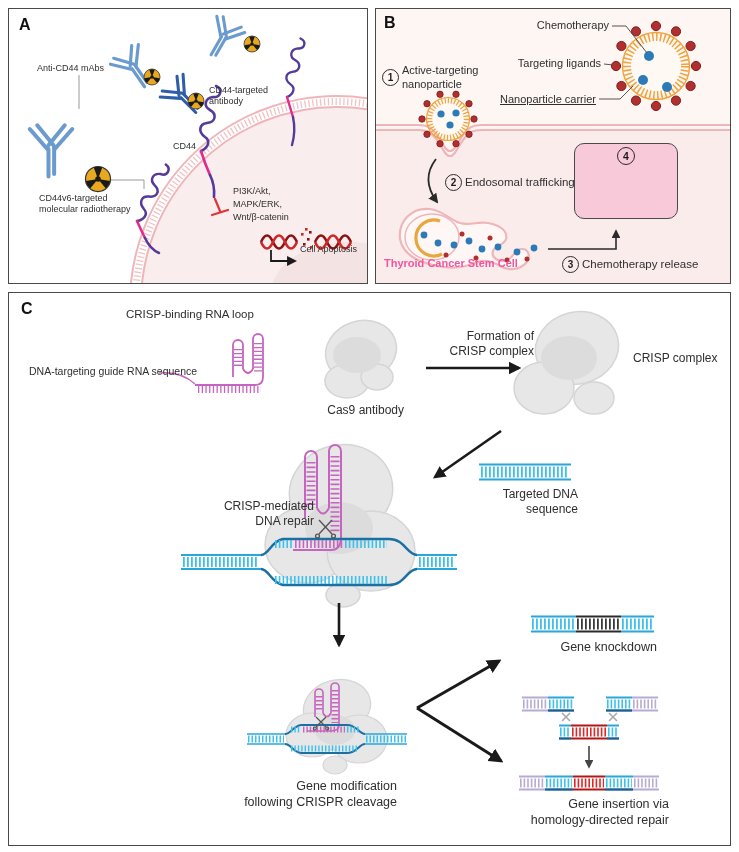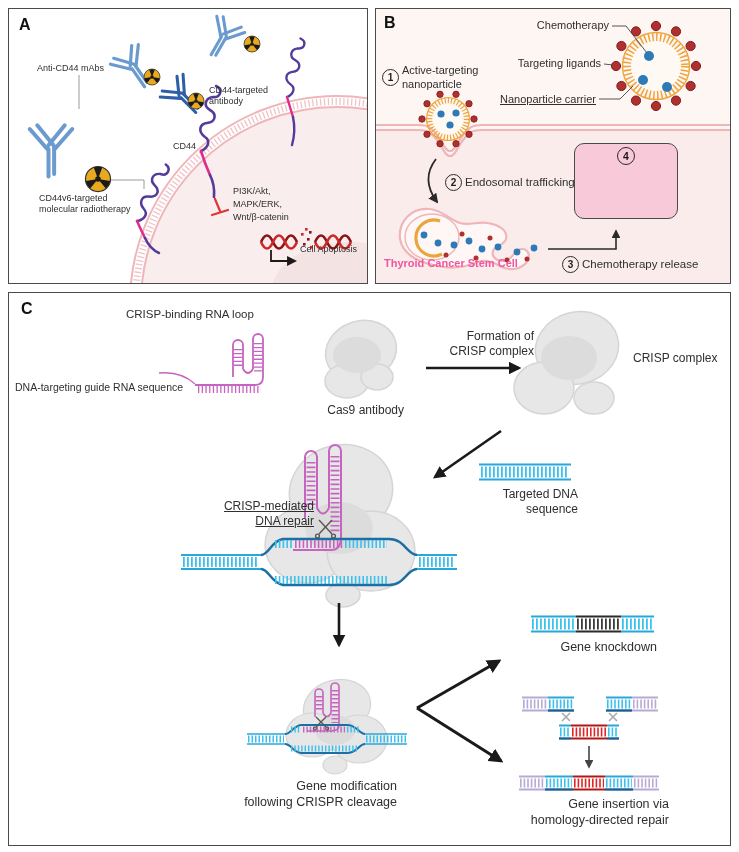--- a/index.html
+++ b/index.html
@@ -453,32 +453,32 @@
           <line x1="597" y1="490" x2="623" y2="490" style="stroke:var(--cyan)" stroke-width="9" stroke-dasharray="1.6 2"></line>
           <line x1="624" y1="483.5" x2="650" y2="483.5" style="stroke:var(--lavender)" stroke-width="2"></line>
           <line x1="624" y1="496.5" x2="650" y2="496.5" style="stroke:var(--lavender)" stroke-width="2"></line>
           <line x1="625" y1="490" x2="649" y2="490" style="stroke:var(--lavender)" stroke-width="9" stroke-dasharray="1.6 2"></line>
         </g>
       </g>
     </svg>
 
     <span class="lbl letter" style="left:12px;top:6px;">C</span>
     <span class="lbl f115" style="left:117px;top:14px;">CRISP-binding RNA loop</span>
-    <span class="lbl f10" style="left:6px;top:72px;margin-top:16px;">DNA-targeting guide RNA sequence</span>
+    <span class="lbl f10" style="left:20px;top:72px;">DNA-targeting guide RNA sequence</span>
     <span class="lbl f12 ctr" style="left:305px;top:110px;width:90px;">Cas9 antibody</span>
     <span class="lbl f12 ctr" style="left:405px;top:36px;width:120px;">
       <span style="display:block">Formation of</span>
       <span style="display:block">CRISP complex</span>
     </span>
     <span class="lbl f12" style="left:624px;top:58px;">CRISP complex</span>
     <span class="lbl f12 ctr" style="left:465px;top:194px;width:104px;">
       <span style="display:block">Targeted DNA</span>
       <span style="display:block">sequence</span>
     </span>
-    <span class="lbl f12 ctr" style="left:195px;top:206px;width:110px;text-decoration:underline;">
+    <span class="lbl f12 ctr" style="left:195px;top:206px;width:110px;">
       <span style="display:block">CRISP-mediated</span>
       <span style="display:block">DNA repair</span>
     </span>
     <span class="lbl f125 ctr" style="left:520px;top:347px;width:128px;">Gene knockdown</span>
     <span class="lbl f125 ctr" style="left:228px;top:486px;width:160px;">
       <span style="display:block">Gene modification</span>
       <span style="display:block;white-space:nowrap">following CRISPR cleavage</span>
     </span>
     <span class="lbl f125 ctr" style="left:505px;top:504px;width:155px;">
       <span style="display:block">Gene insertion via</span>

